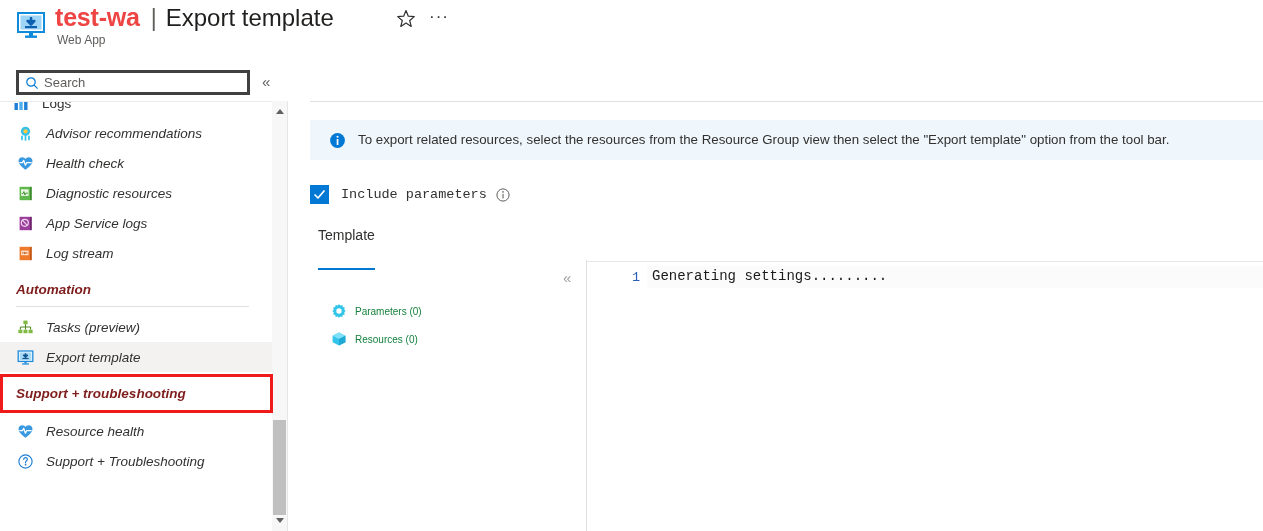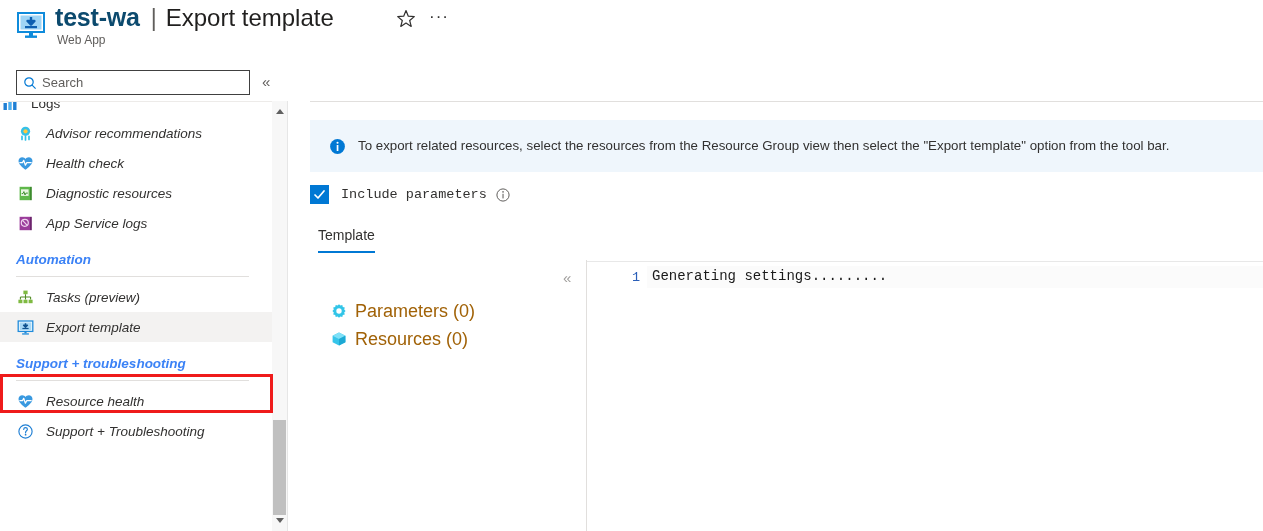--- a/index.html
+++ b/index.html
@@ -30,21 +30,21 @@
   }
   #title-block {
     position: absolute;
     left: 55px; top: 2px;
     display: flex;
     align-items: baseline;
   }
   #resource-name {
     font-size: 25px;
     font-weight: 600;
-    color: #0c4a6e;
+    color: #ef4444;
     letter-spacing: -0.2px;
     line-height: 30px;
   }
   #title-sep {
     color: #605e5c;
     font-size: 23px;
     font-weight: 300;
     margin: 0 9px 0 11px;
     line-height: 30px;
   }
@@ -76,21 +76,21 @@
     text-align: center;
     line-height: 18px;
     letter-spacing: 1px;
   }
 
   
   #search-wrap {
     position: absolute;
     left: 16px; top: 70px;
     width: 234px; height: 25px;
-    border: 1px solid #404040;
+    border: 3px solid #404040;
     background: #fff;
     box-sizing: border-box;
     display: flex;
     align-items: center;
   }
   #search-icon-svg { margin-left: 6px; flex: none; }
   #search-input {
     border: none;
     outline: none;
     flex: 1;
@@ -145,34 +145,34 @@
     background: #f3f2f1;
   }
   .nav-section {
     padding-left: 16px;
     padding-top: 12px;
     padding-bottom: 3px;
   }
   .nav-section-title {
     font-size: 13.5px;
     font-weight: 700;
-    color: #3b82f6;
+    color: #7f1d1d;
   }
   .nav-divider {
     height: 1px;
     background: #e1dfdd;
     margin: 5px 23px 5px 16px;
   }
   
   #nav-clip-top {
     position: absolute;
     left: 0; top: -14px;
     width: 272px; height: 30px;
     display: flex; align-items: center;
-    padding-left: 1px;
+    padding-left: 12px;
     box-sizing: border-box;
   }
   #nav-body { position: absolute; left: 0; top: 16px; width: 272px; font-style: italic; }
 
   
   #highlight-box {
     position: absolute;
     left: 0; top: 374px;
     width: 273px; height: 39px;
     border: 3px solid #ef1b1b;
@@ -221,21 +221,21 @@
   }
   #main-divider {
     position: absolute;
     left: 21px; top: 101px;
     width: 953px; height: 1px;
     background: #e1dfdd;
   }
   #info-bar {
     position: absolute;
     left: 21px; top: 120px;
-    width: 953px; height: 52px;
+    width: 953px; height: 40px;
     background: #eff6fc;
     display: flex;
     align-items: center;
   }
   #info-icon { margin-left: 19px; flex: none; }
   #info-text {
     font-size: 13.3px;
     color: #323130;
     margin-left: 12px;
     line-height: 18px;
@@ -272,21 +272,21 @@
 
   
   #tabs {
     position: absolute;
     left: 318px; top: 226px;
   }
   .tab {
     display: inline-block;
     font-size: 14px;
     color: #323130;
-    padding-bottom: 8px;
+    padding-bottom: 25px;
     cursor: pointer;
   }
   .tab.active {
     border-bottom: 2px solid #0078d4;
     font-weight: 400;
   }
 
   
   #tree-panel {
     position: absolute;
@@ -302,22 +302,22 @@
   }
   .tree-icon {
     width: 17px; height: 17px;
     flex: none;
     margin-right: 8px;
     display: flex;
     align-items: center;
     justify-content: center;
   }
   .tree-label {
-    font-size: 18px;
-    color: #a16207;
+    font-size: 10px;
+    color: #15803d;
   }
 
   
   #editor-collapse {
     position: absolute;
     left: 563px; top: 270px;
     font-size: 15px;
     color: #a19f9d;
     cursor: pointer;
     line-height: 16px;
@@ -465,20 +465,32 @@
         <svg width="17" height="17" viewBox="0 0 17 17">
           <rect x="2.6" y="1.8" width="10.4" height="13.4" fill="#9b3d9b"></rect>
           <rect x="13" y="1.8" width="1.8" height="13.4" fill="#6d246d"></rect>
           <circle cx="7.8" cy="7.8" r="3.5" fill="none" stroke="#f0d6f0" stroke-width="1.2"></circle>
           <path d="M5.6 5.3 L10.2 10.4" stroke="#f0d6f0" stroke-width="1.2"></path>
         </svg>
       </span>
       <span class="nav-label">App Service logs</span>
     </div>
 
+    <div class="nav-item">
+      <span class="nav-icon">
+        <svg width="17" height="17" viewBox="0 0 17 17">
+          <rect x="2.6" y="1.8" width="10.4" height="13.4" fill="#f07a2c"></rect>
+          <rect x="13" y="1.8" width="1.8" height="13.4" fill="#c25510"></rect>
+          <rect x="4.1" y="5.6" width="7.4" height="4.6" fill="#fde3cf"></rect>
+          <path d="M5 7.9 L6.6 7.9 M9 7.9 L10.6 7.9" stroke="#c25510" stroke-width="1"></path>
+          <circle cx="7.8" cy="7.9" r="1" fill="#c25510"></circle>
+        </svg>
+      </span>
+      <span class="nav-label">Log stream</span>
+    </div>
 
     <div class="nav-section">
       <span class="nav-section-title">Automation</span>
     </div>
     <div class="nav-divider"></div>
 
     <div class="nav-item">
       <span class="nav-icon">
         <svg width="17" height="17" viewBox="0 0 17 17">
           <rect x="6.4" y="1.6" width="4.2" height="3.6" fill="#7fba42"></rect>

